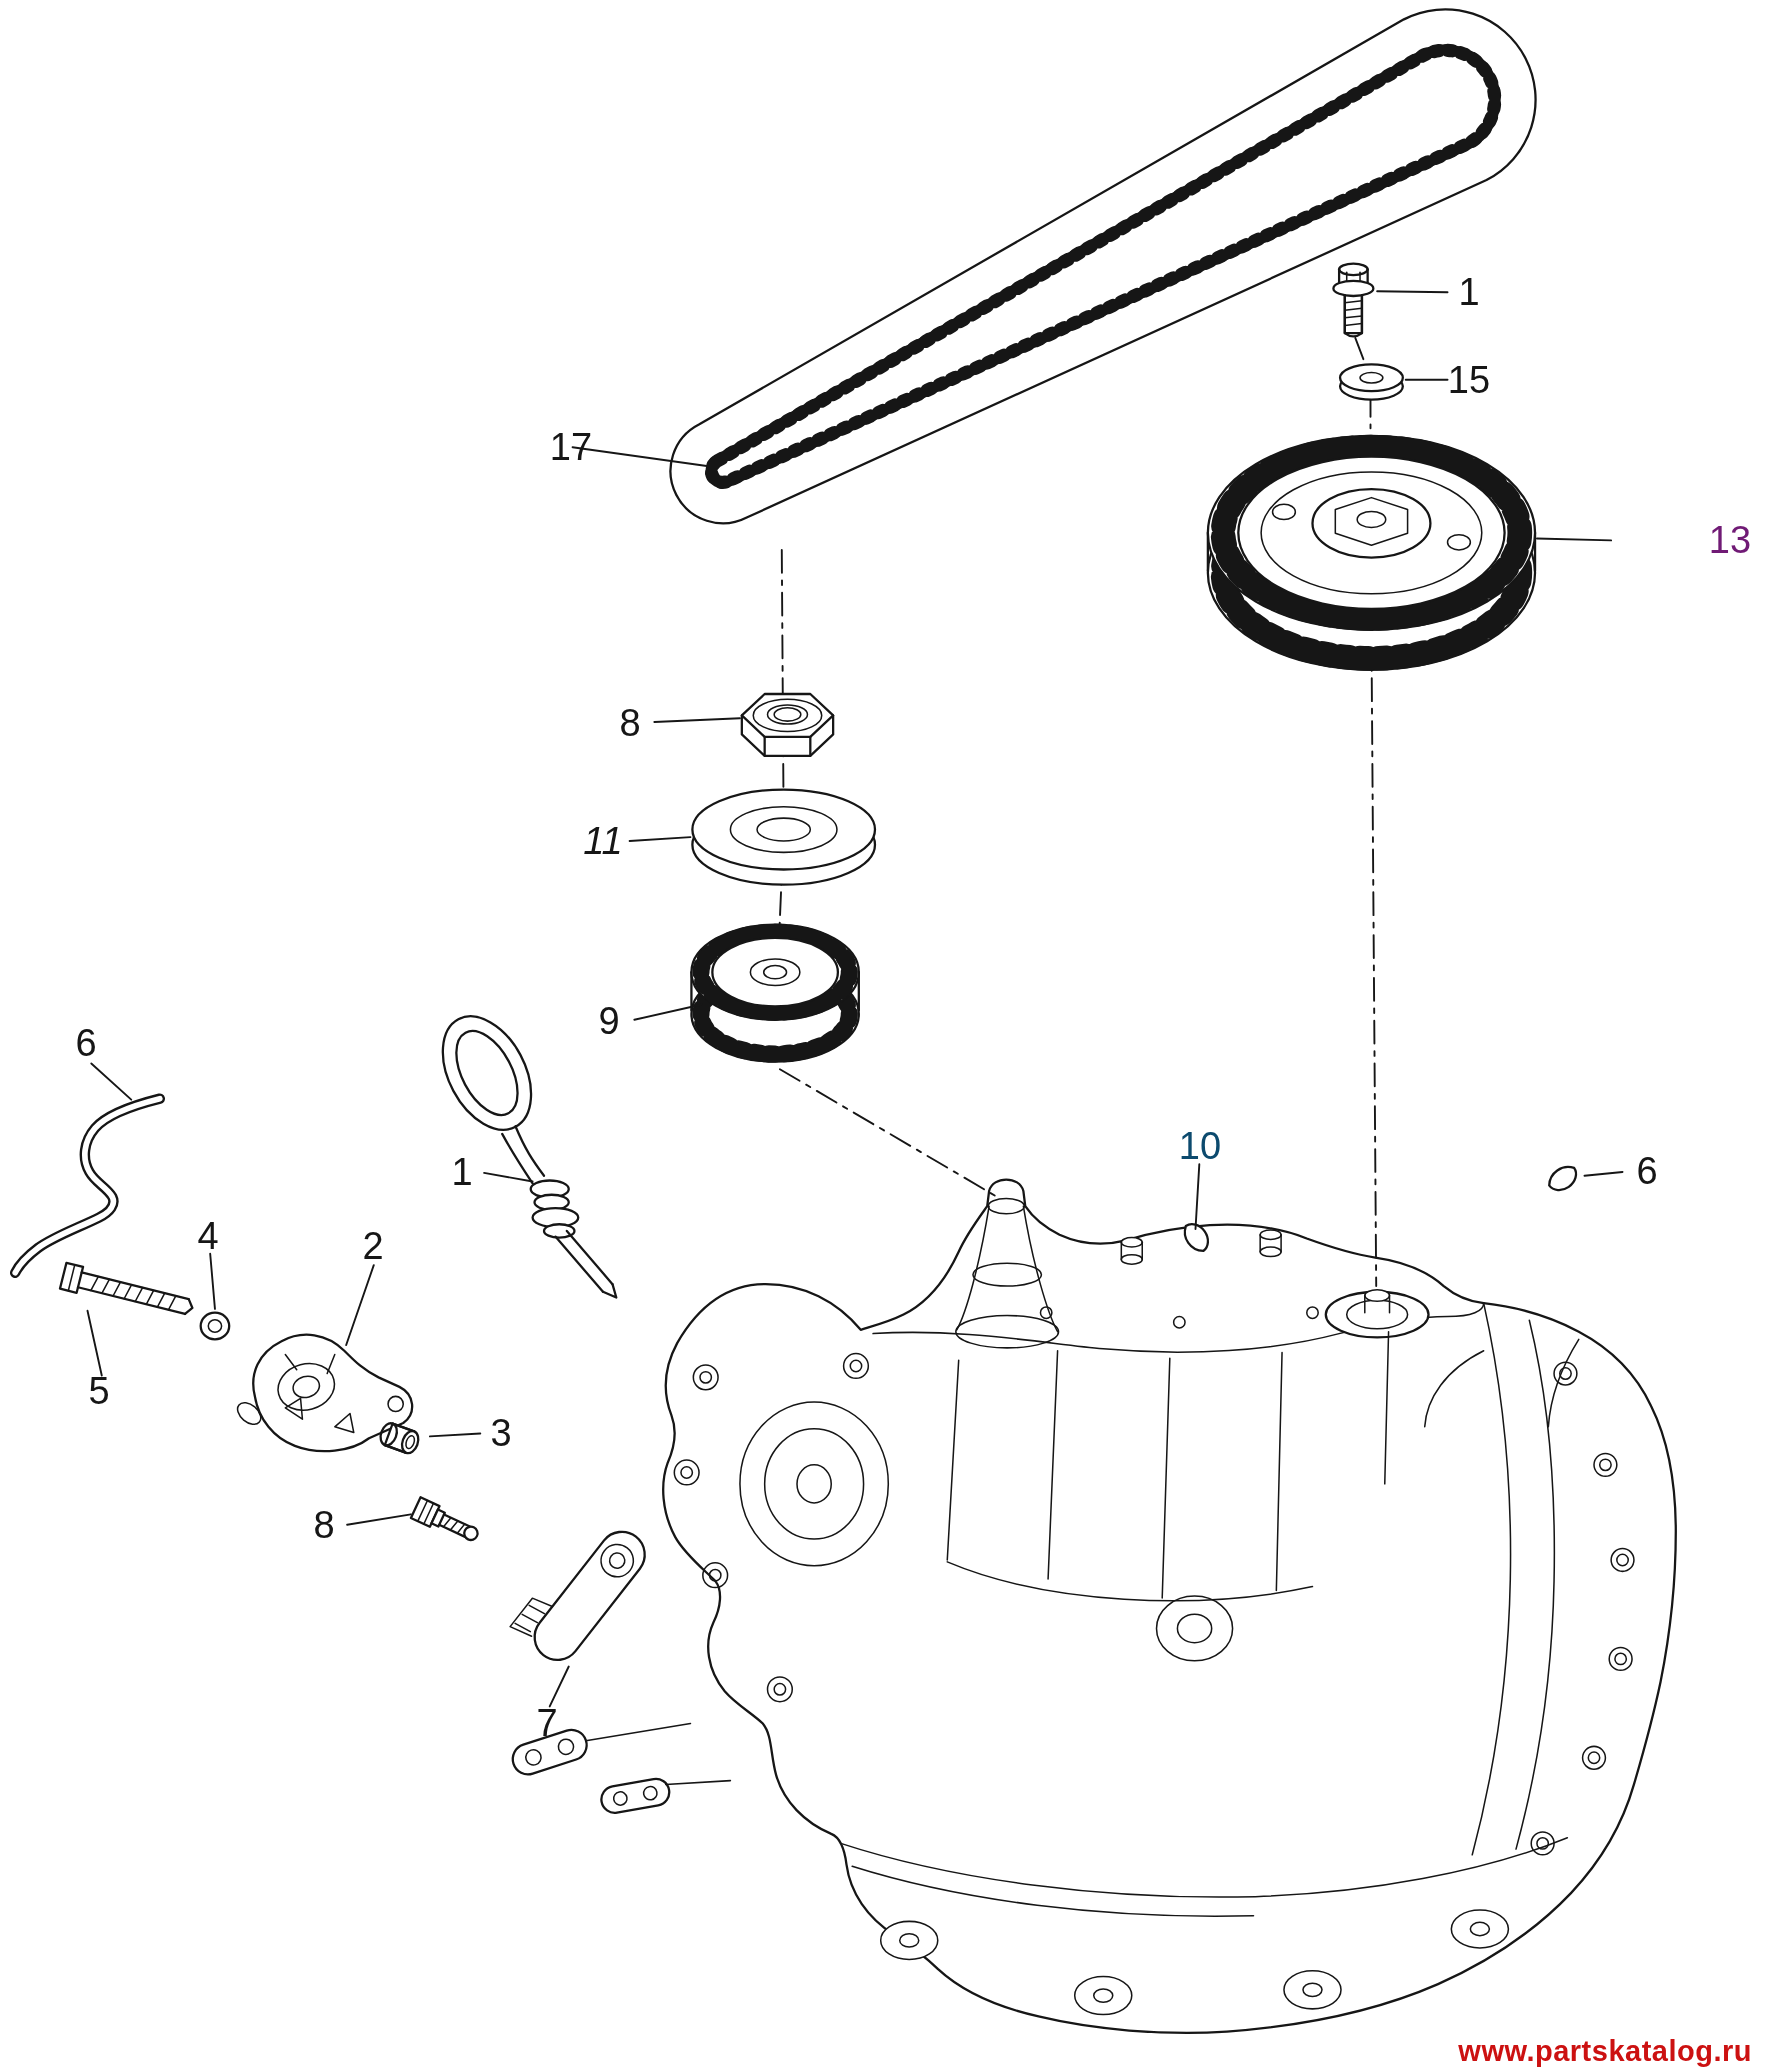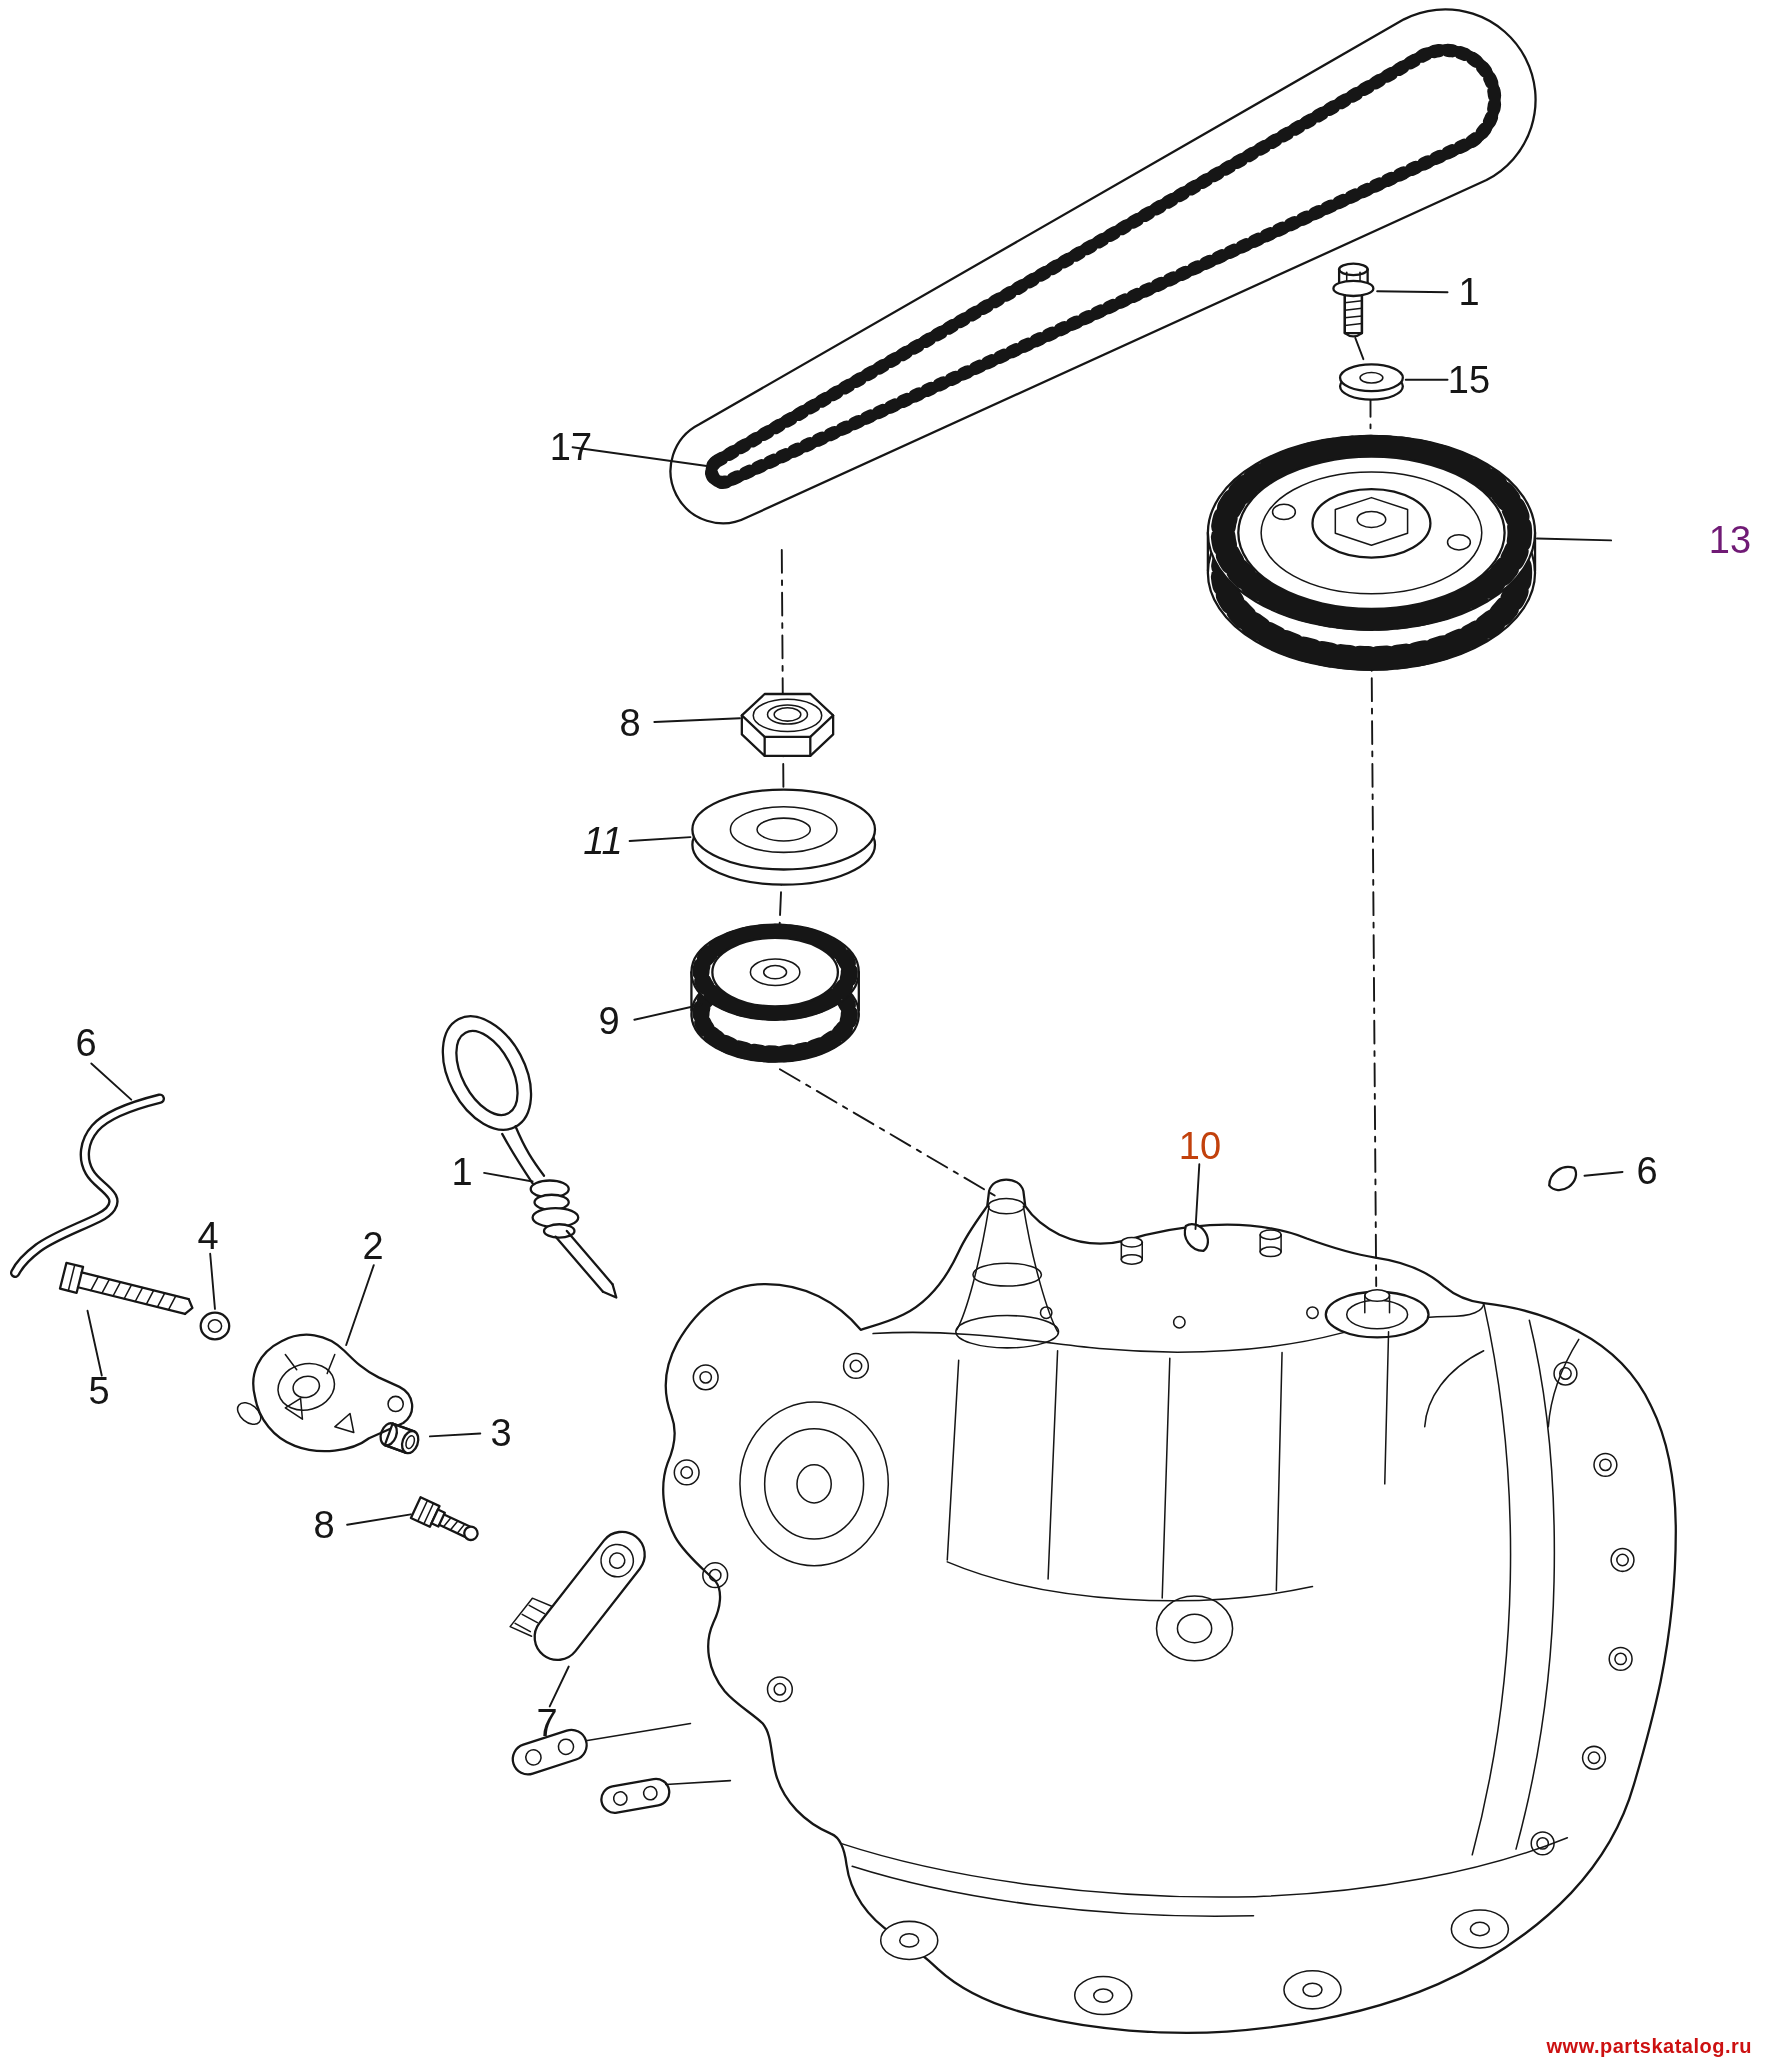--- a/index.html
+++ b/index.html
@@ -26,21 +26,21 @@
     position:absolute;
     transform:translate(-50%,-50%);
     font-size:38px;
     line-height:1;
     color:#161616;
     white-space:nowrap;
   }
   .watermark {
     position:absolute;
     right:17px; top:2035px;
-    font-size:20px; font-weight:bold;
+    font-size:29px; font-weight:bold;
     letter-spacing:0.5px;
   }
 </style>
 </head>
 <body>
 
 <div class="canvas" style="background: rgb(255, 255, 255);">
 
 <svg viewBox="0 0 1860 2175" width="1769" height="2069">
   <g class="ink">
@@ -360,21 +360,21 @@
 <div class="callout-layer">
       <div class="callout" style="left: 462px; top: 1172px; color: rgb(22, 22, 22);">1</div>
       <div class="callout" style="left: 373px; top: 1246px; color: rgb(22, 22, 22);">2</div>
       <div class="callout" style="left: 501px; top: 1433px; color: rgb(22, 22, 22);">3</div>
       <div class="callout" style="left: 208px; top: 1236px; color: rgb(22, 22, 22);">4</div>
       <div class="callout" style="left: 99px; top: 1391px; color: rgb(22, 22, 22);">5</div>
       <div class="callout" style="left: 86px; top: 1043px; color: rgb(22, 22, 22);">6</div>
       <div class="callout" style="left: 547px; top: 1723px; color: rgb(22, 22, 22);">7</div>
       <div class="callout" style="left: 324px; top: 1525px; color: rgb(22, 22, 22);">8</div>
       <div class="callout" style="left: 609px; top: 1021px; color: rgb(22, 22, 22);">9</div>
-      <div class="callout" style="left: 1200px; top: 1146px; color: #c2410c;">10</div>
+      <div class="callout" style="left: 1200px; top: 1146px; color: #0c4a6e;">10</div>
       <div class="callout" style="left: 603px; top: 841px; color: rgb(22, 22, 22); font-style: italic;">11</div>
       <div class="callout" style="left: 630px; top: 723px; color: rgb(22, 22, 22);">8</div>
       <div class="callout" style="left: 1730px; top: 540px; color: #701a75;">13</div>
       <div class="callout" style="left: 1647px; top: 1171px; color: rgb(22, 22, 22);">6</div>
       <div class="callout" style="left: 1469px; top: 380px; color: rgb(22, 22, 22); text-align: center;">15</div>
       <div class="callout" style="left: 1469px; top: 292px; color: rgb(22, 22, 22);">1</div>
       <div class="callout" style="left: 547px; top: 447px; color: rgb(22, 22, 22); margin-left: 24px;">17</div>
     </div>
 
 <div class="watermark" style="color: rgb(204, 17, 17);">www.partskatalog.ru</div>

